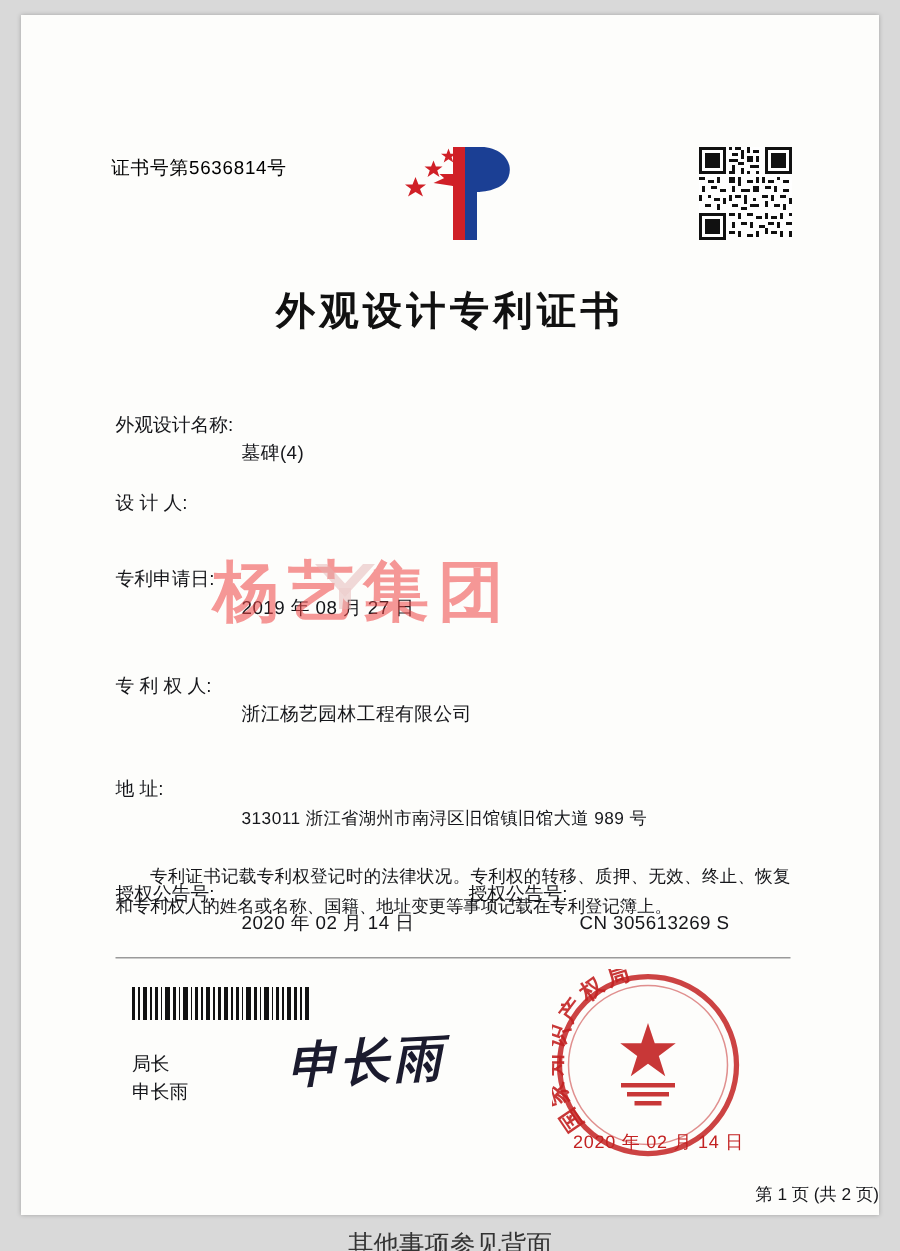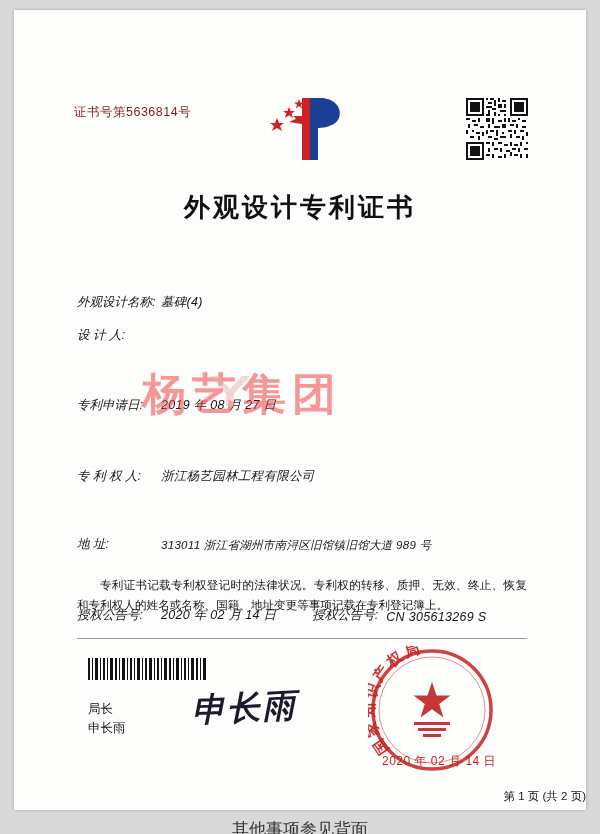--- a/index.html
+++ b/index.html
@@ -12,21 +12,21 @@
   .page{
     position:absolute;
     left:14px;top:10px;
     width:572px;height:800px;
     background:#fdfdfb;
     box-shadow:0 0 3px rgba(0,0,0,.25);
     overflow:hidden;
   }
   .cert-no{
     position:absolute;left:60px;top:94px;
-    font-size:12.5px;color:#7f1d1d;letter-spacing:.5px;
+    font-size:12.5px;color:#000000;letter-spacing:.5px;
   }
   
   .logo{
     position:absolute;left:255px;top:84px;width:86px;height:70px;
   }
   
   .qr{
     position:absolute;right:58px;top:88px;width:62px;height:62px;
     background:#fff;
   }
@@ -37,23 +37,23 @@
     text-align:center;
     font-family:"DejaVu Serif","Liberation Serif",serif;
     font-size:26px;font-weight:bold;color:#111;
     letter-spacing:3px;
   }
   
   .fields{
     position:absolute;left:63px;top:246px;width:450px;
   }
   .row{
-    display:flex;align-items:flex-end;
+    display:flex;align-items:center;
     margin-bottom:15.5px;
-    font-size:12.5px;color:#15161a;font-style:italic;
+    font-size:12.5px;color:#15161a;
   }
   .lbl{
     width:84px;flex:0 0 84px;
     letter-spacing:0px;
     white-space:nowrap;
   }
   .val{flex:1;letter-spacing:.3px;margin-top:38px;}
   .row.two .val{flex:0 0 auto;}
   .row.two .lbl2{
     margin-left:36px;white-space:nowrap;

